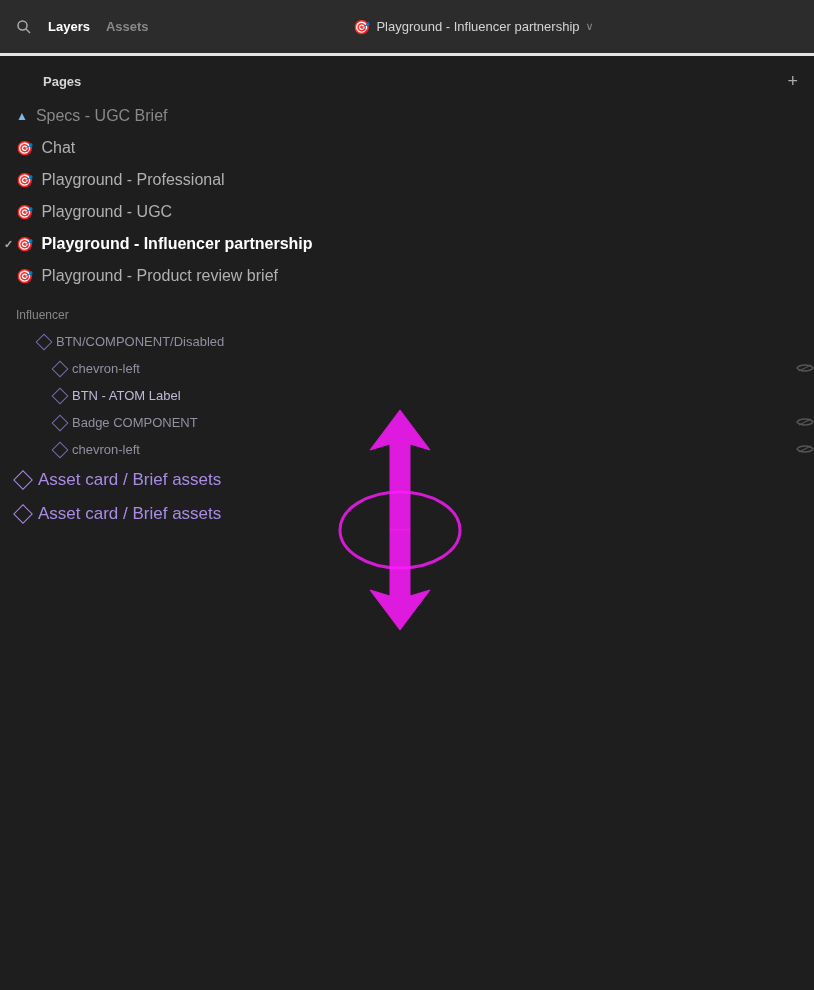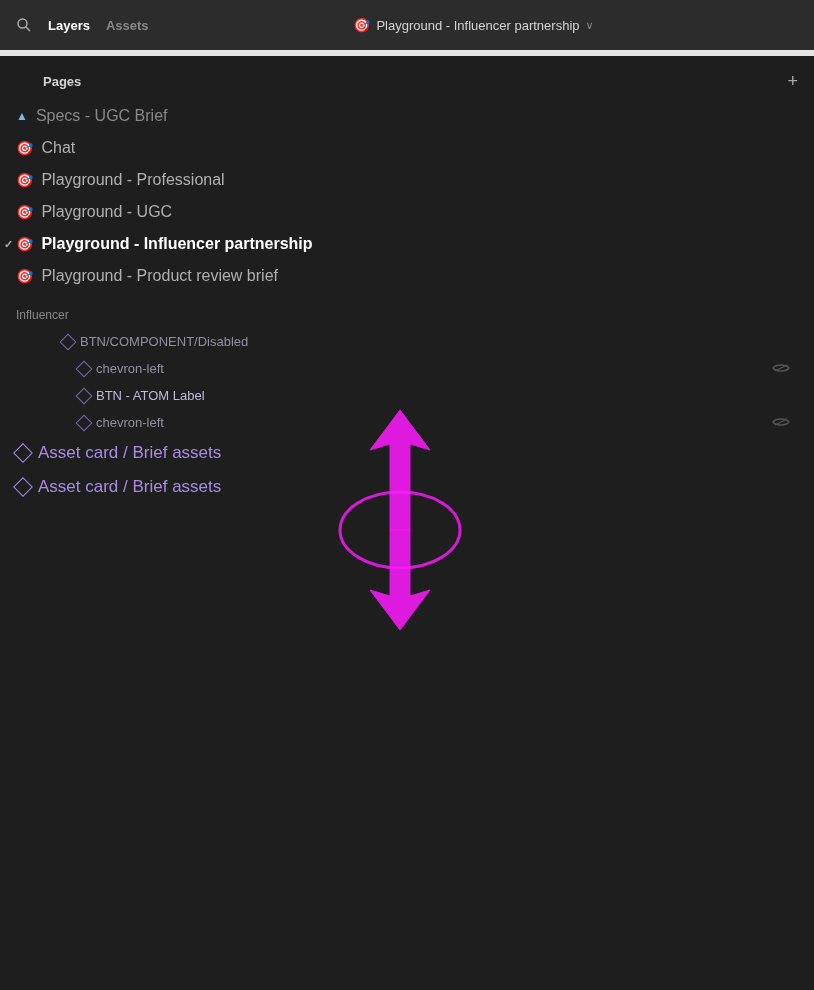--- a/index.html
+++ b/index.html
@@ -12,21 +12,21 @@
       min-height: 990px;
       overflow: hidden;
     }
 
     
     .topbar {
       display: flex;
       align-items: center;
       height: 56px;
       background: #2c2c2c;
-      border-bottom: 6px solid #e5e5e5;
+      border-bottom: 3px solid #e5e5e5;
       padding: 0 16px;
       gap: 0;
     }
     .topbar-left {
       display: flex;
       align-items: center;
       gap: 16px;
       flex: 0 0 auto;
     }
     .search-icon-wrap {
@@ -120,21 +120,21 @@
       padding: 8px 16px 6px 16px;
       color: #888;
       font-size: 12px;
     }
 
     
     .layer-list { }
     .layer-item {
       display: flex;
       align-items: center;
-      padding: 6px 24px;
+      padding: 6px 0;
       gap: 6px;
       cursor: pointer;
       color: #b0b0b0;
       position: relative;
     }
     .layer-item .indent-1 { margin-left: 16px; }
     .layer-diamond {
       width: 12px;
       height: 12px;
       border: 1.5px solid #7c6aad;
@@ -272,20 +272,31 @@
       </svg>
     </span>
   </div>
 
   <div class="layer-item">
     <span style="display:inline-block; width:48px; flex-shrink:0;"></span>
     <span class="layer-diamond"></span>
     <span class="layer-label normal">BTN - ATOM Label</span>
   </div>
 
+  <div class="layer-item">
+    <span style="display:inline-block; width:48px; flex-shrink:0;"></span>
+    <span class="layer-diamond"></span>
+    <span class="layer-label dim">Badge COMPONENT</span>
+    <span class="eye-icon" style="margin-left:auto;">
+      <svg width="18" height="10" viewBox="0 0 18 10" fill="none" stroke="#555" stroke-width="1.3">
+        <path d="M1 5 C4 1, 14 1, 17 5 C14 9, 4 9, 1 5Z"></path>
+        <line x1="3" y1="8" x2="15" y2="2" stroke="#555" stroke-width="1.2"></line>
+      </svg>
+    </span>
+  </div>
 
   <div class="layer-item">
     <span style="display:inline-block; width:48px; flex-shrink:0;"></span>
     <span class="layer-diamond"></span>
     <span class="layer-label dim">chevron-left</span>
     <span class="eye-icon" style="margin-left:auto;">
       <svg width="18" height="10" viewBox="0 0 18 10" fill="none" stroke="#555" stroke-width="1.3">
         <path d="M1 5 C4 1, 14 1, 17 5 C14 9, 4 9, 1 5Z"></path>
         <line x1="3" y1="8" x2="15" y2="2" stroke="#555" stroke-width="1.2"></line>
       </svg>

